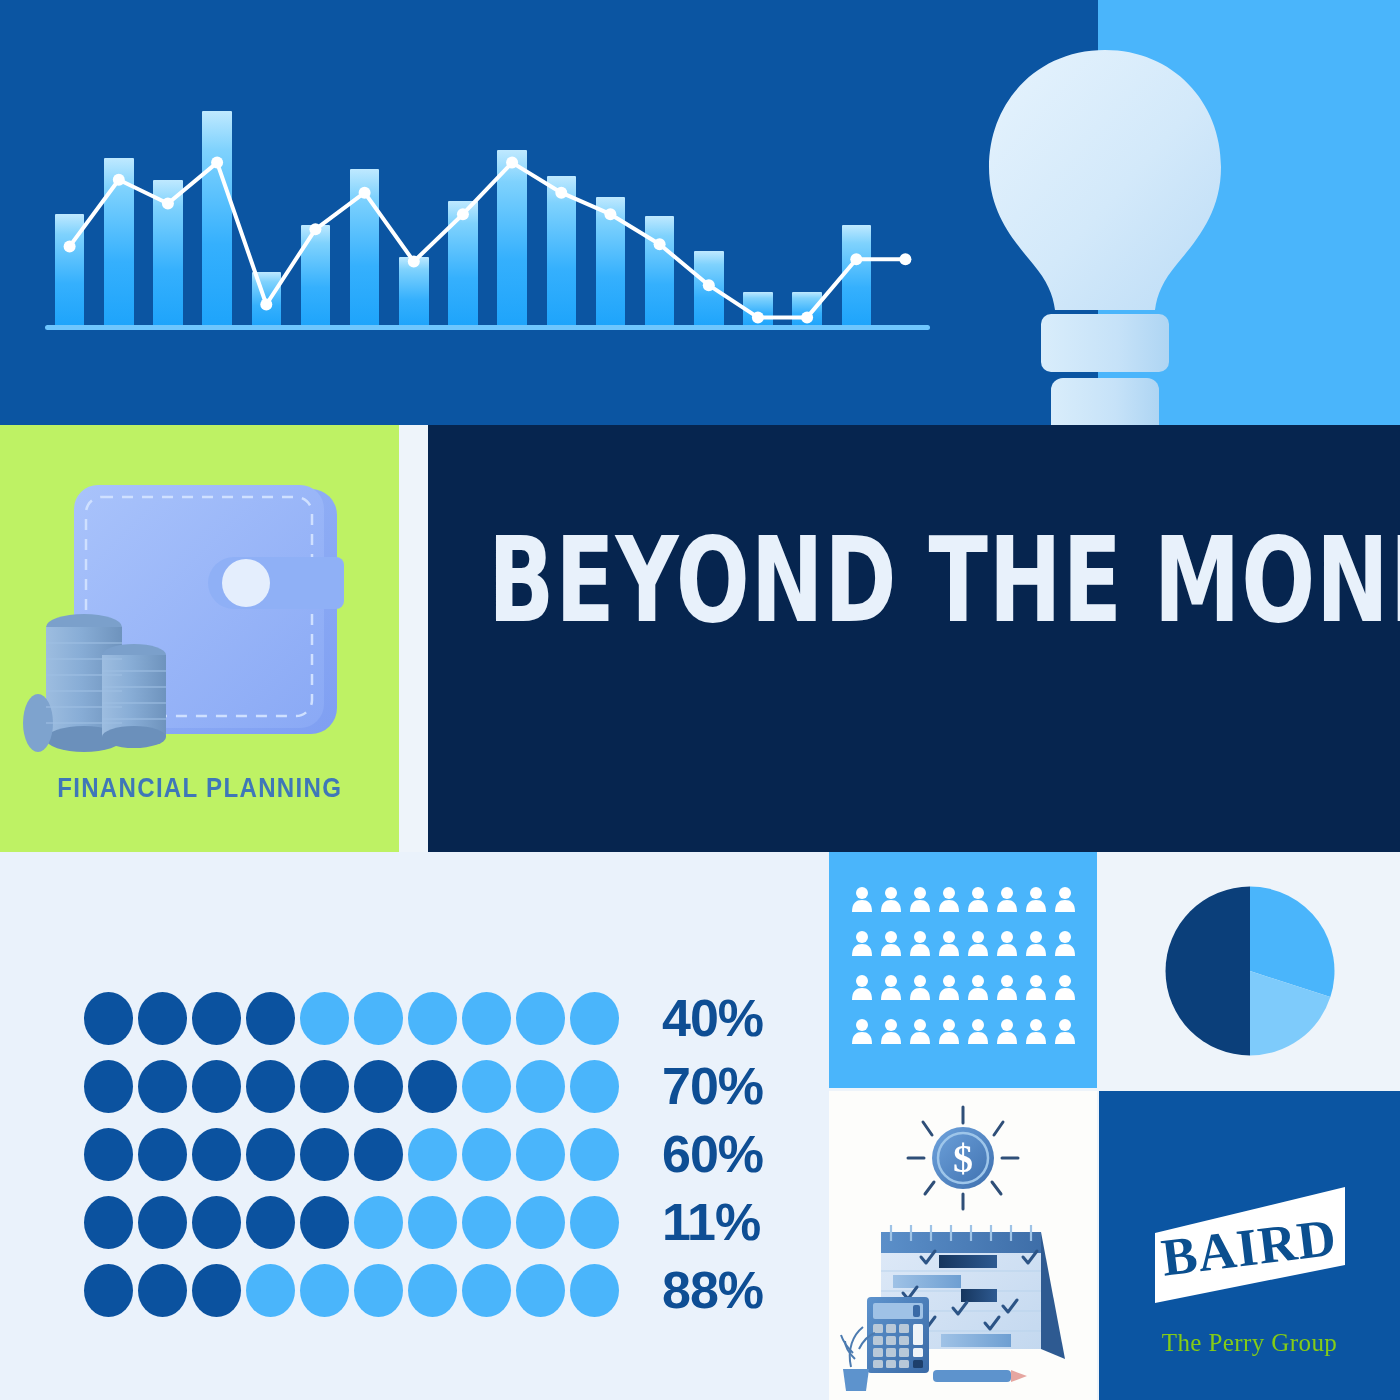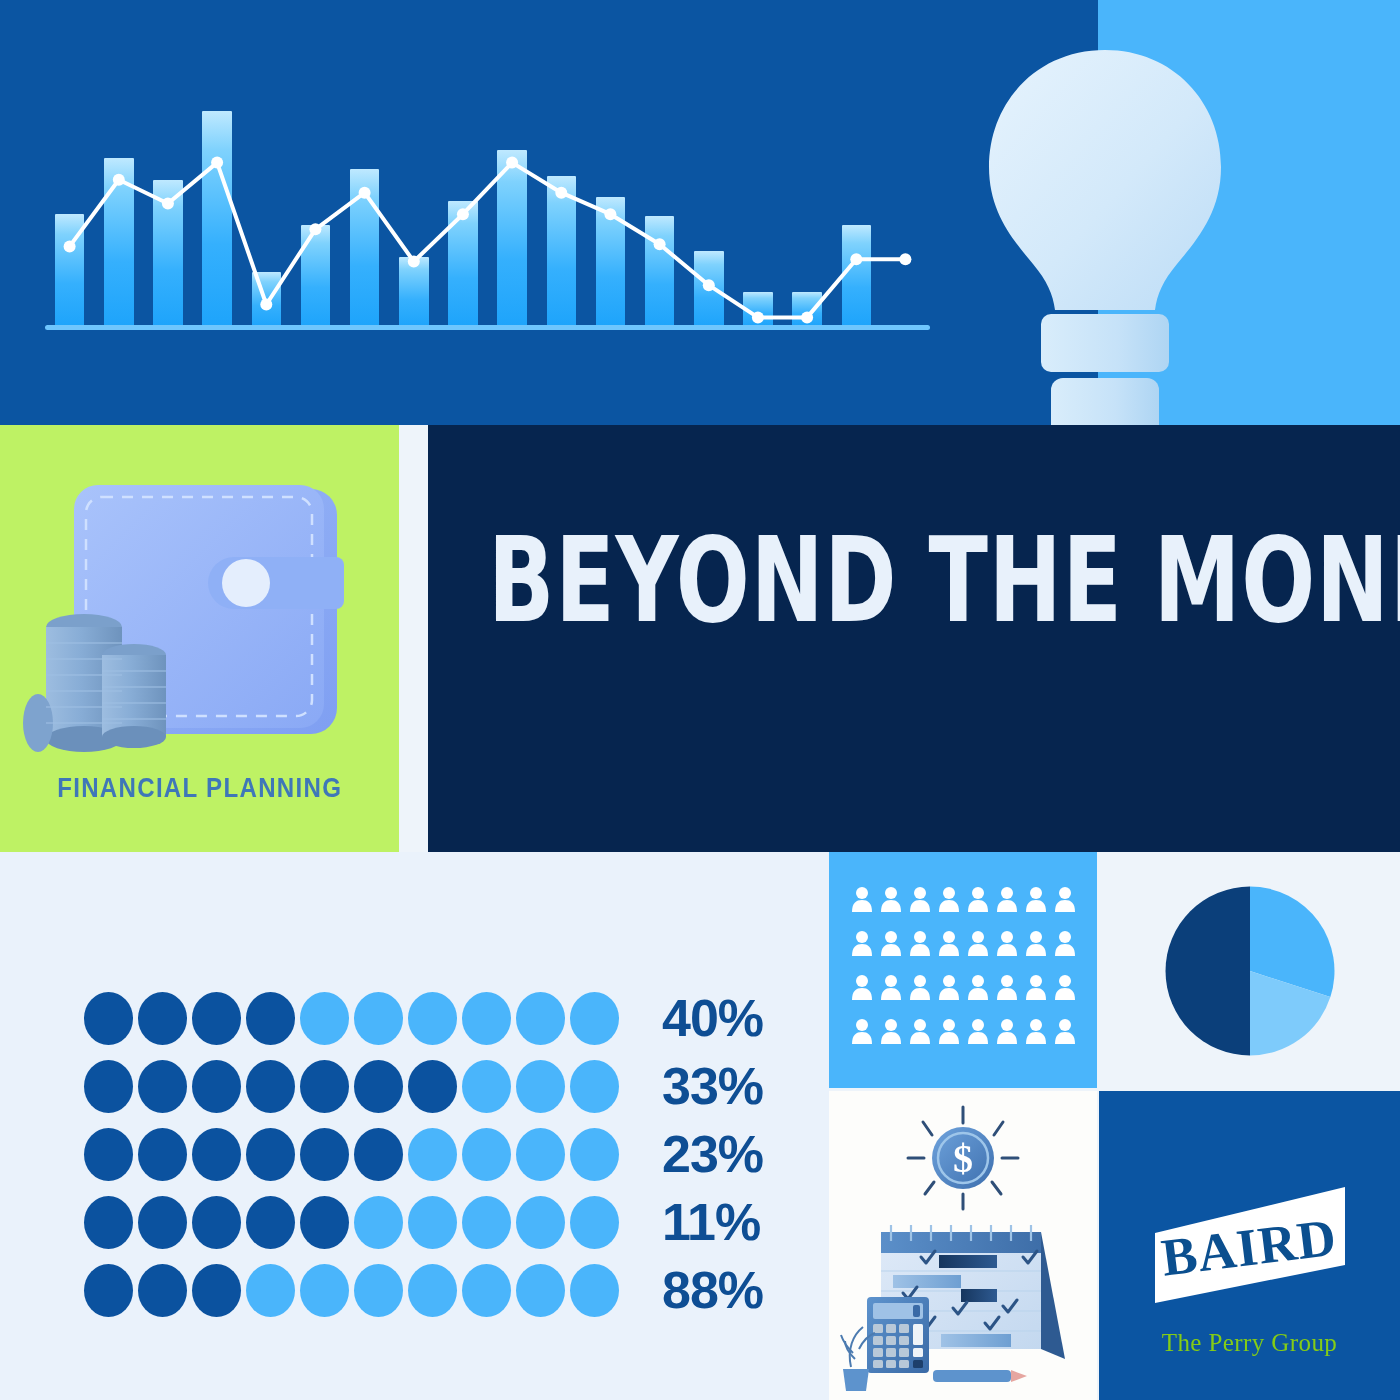--- a/index.html
+++ b/index.html
@@ -283,34 +283,34 @@
         <div class="dot on"></div>
         <div class="dot on"></div>
         <div class="dot on"></div>
         <div class="dot on"></div>
         <div class="dot on"></div>
         <div class="dot on"></div>
         <div class="dot on"></div>
         <div class="dot off"></div>
         <div class="dot off"></div>
         <div class="dot off"></div>
-        <span class="pct">33%</span>
+        <span class="pct">70%</span>
       </div>
       <div class="dotrow">
         <div class="dot on"></div>
         <div class="dot on"></div>
         <div class="dot on"></div>
         <div class="dot on"></div>
         <div class="dot on"></div>
         <div class="dot on"></div>
         <div class="dot off"></div>
         <div class="dot off"></div>
         <div class="dot off"></div>
         <div class="dot off"></div>
-        <span class="pct">23%</span>
+        <span class="pct">60%</span>
       </div>
       <div class="dotrow">
         <div class="dot on"></div>
         <div class="dot on"></div>
         <div class="dot on"></div>
         <div class="dot on"></div>
         <div class="dot on"></div>
         <div class="dot off"></div>
         <div class="dot off"></div>
         <div class="dot off"></div>

